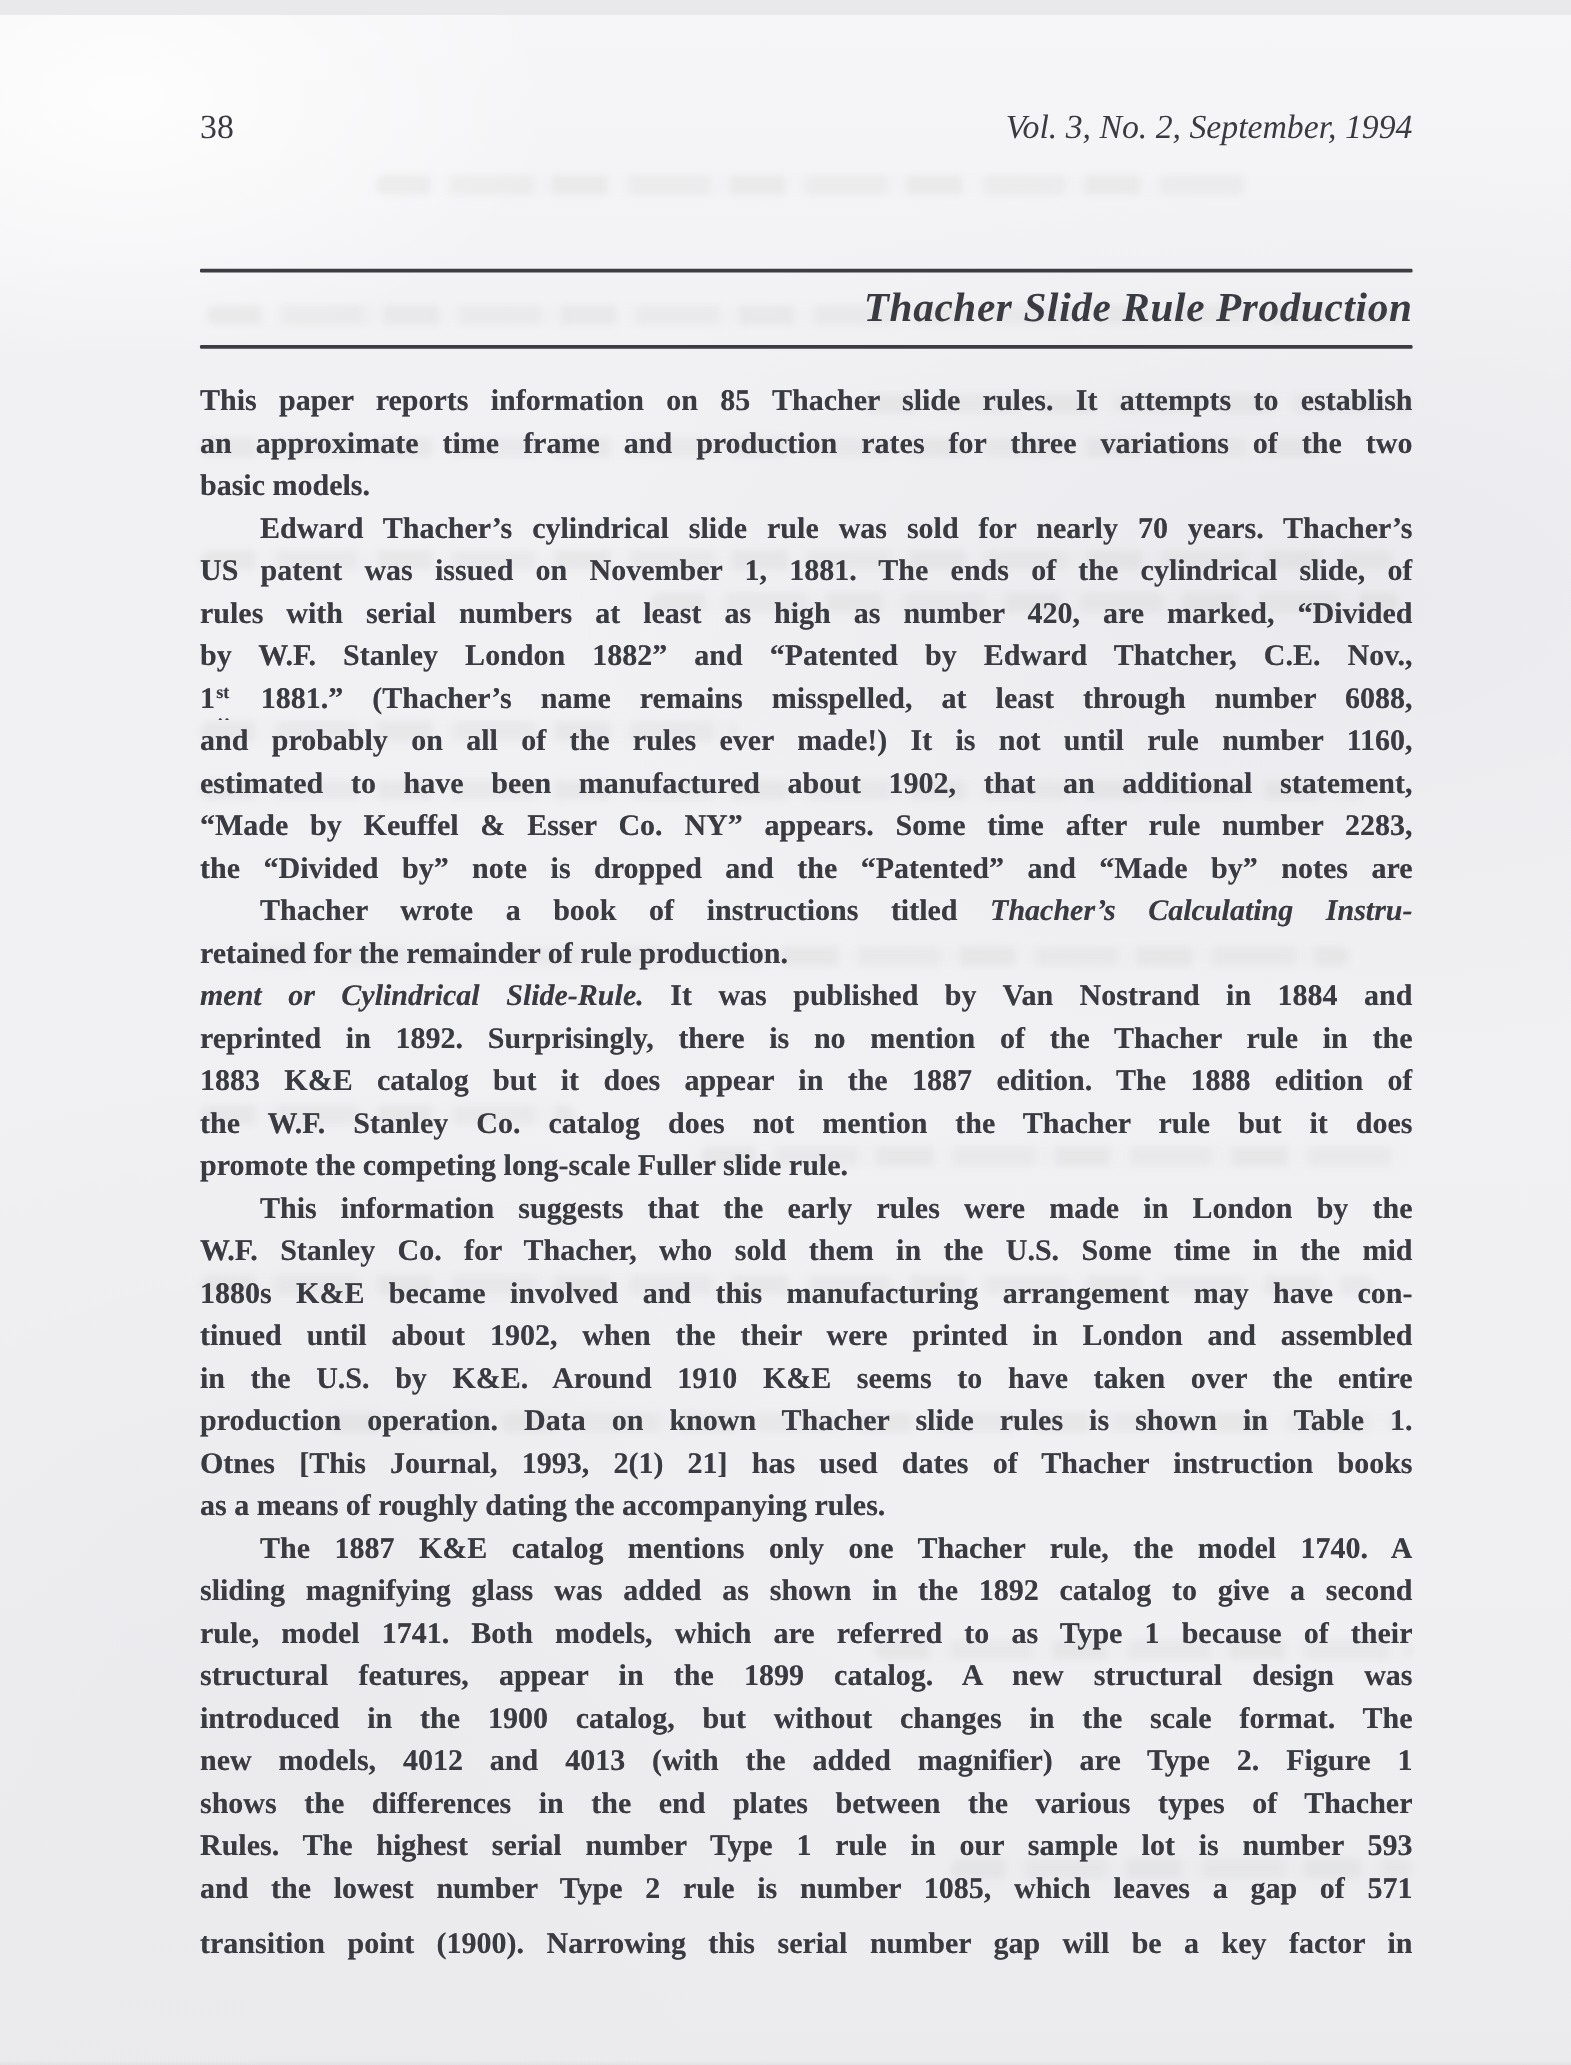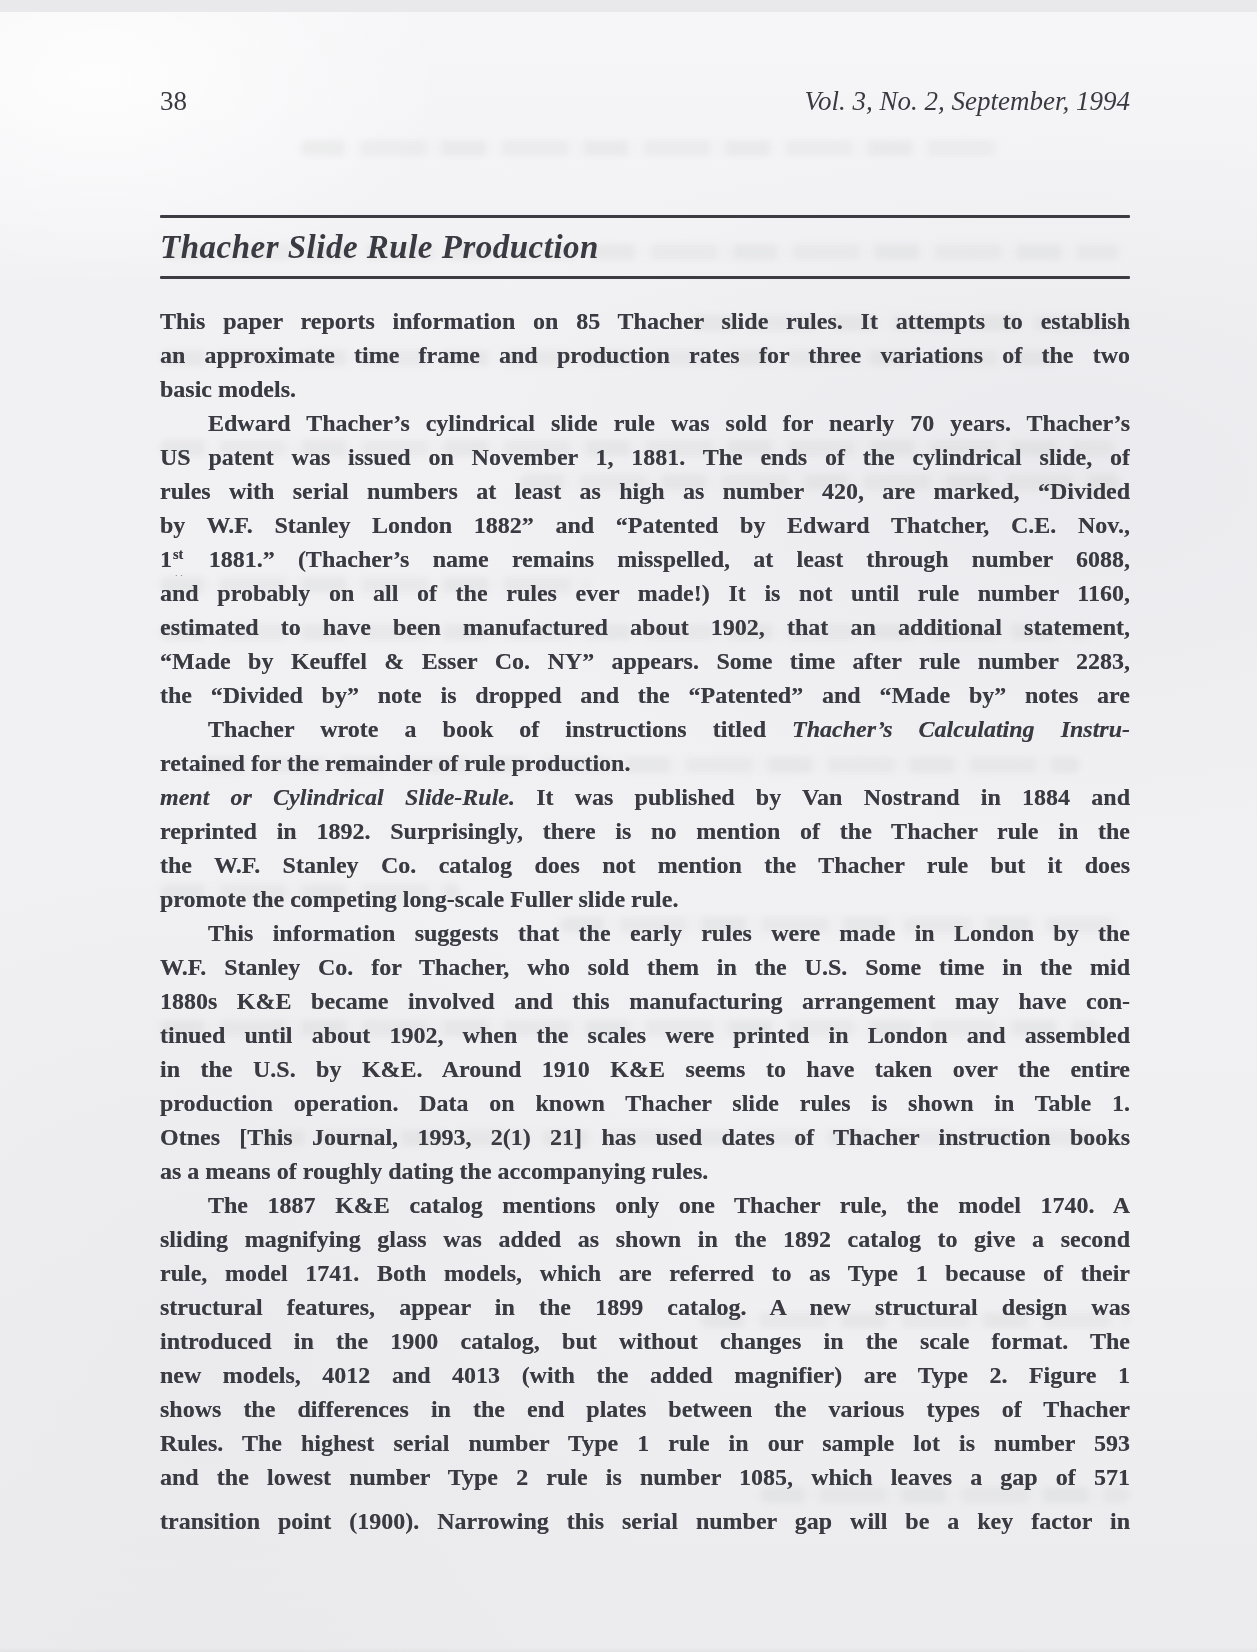--- a/index.html
+++ b/index.html
@@ -32,21 +32,21 @@
   .pagehead{
     position:absolute;left:160px;right:127px;top:74px;
     font-size:27px;line-height:30px;
   }
   .pagenum{float:left;}
   .issue{float:right;font-style:italic;}
   .titleblock{position:absolute;left:160px;width:970px;top:203px;}
   .rule{height:3px;background:#3c3c42;border-radius:1px;}
   h1.title{
     margin:9px 0;font-size:33px;line-height:40px;font-weight:bold;font-style:italic;
-    text-align:left;letter-spacing:.5px;
+    text-align:right;letter-spacing:.5px;
   }
   .body{position:absolute;left:160px;width:970px;top:292px;font-size:24px;}
   .line{
     height:34px;line-height:34px;overflow:hidden;
     text-align:justify;text-align-last:justify;white-space:nowrap;
     text-shadow:0 0 .5px rgba(58,58,66,.55);
     font-weight:bold;
   }
   .line.last{text-align-last:left;}
   .line.ind{text-indent:48px;}
@@ -98,26 +98,27 @@
       <div class="line">by W.F. Stanley London 1882” and “Patented by Edward Thatcher, C.E. Nov.,</div>
       <div class="line">1<span class="ord">st<span class="ordb">..</span></span> 1881.” (Thacher’s name remains misspelled, at least through number 6088,</div>
       <div class="line">and probably on all of the rules ever made!) It is not until rule number 1160,</div>
       <div class="line">estimated to have been manufactured about 1902, that an additional statement,</div>
       <div class="line">“Made by Keuffel &amp; Esser Co. NY” appears. Some time after rule number 2283,</div>
       <div class="line">the “Divided by” note is dropped and the “Patented” and “Made by” notes are</div>
       <div class="line ind">Thacher wrote a book of instructions titled <i>Thacher’s Calculating Instru-</i></div>
       <div class="line last">retained for the remainder of rule production.</div>
       <div class="line"><i>ment or Cylindrical Slide-Rule.</i> It was published by Van Nostrand in 1884 and</div>
       <div class="line">reprinted in 1892. Surprisingly, there is no mention of the Thacher rule in the</div>
+      <div class="line">1883 K&amp;E catalog but it does appear in the 1887 edition. The 1888 edition of</div>
       <div class="line">the W.F. Stanley Co. catalog does not mention the Thacher rule but it does</div>
       <div class="line last">promote the competing long-scale Fuller slide rule.</div>
       <div class="line ind">This information suggests that the early rules were made in London by the</div>
       <div class="line">W.F. Stanley Co. for Thacher, who sold them in the U.S. Some time in the mid</div>
       <div class="line">1880s K&amp;E became involved and this manufacturing arrangement may have con-</div>
-      <div class="line">tinued until about 1902, when the scales were printed in London and assembled</div>
+      <div class="line">tinued until about 1902, when the their were printed in London and assembled</div>
       <div class="line">in the U.S. by K&amp;E. Around 1910 K&amp;E seems to have taken over the entire</div>
       <div class="line">production operation. Data on known Thacher slide rules is shown in Table 1.</div>
       <div class="line">Otnes [This Journal, 1993, 2(1) 21] has used dates of Thacher instruction books</div>
       <div class="line last">as a means of roughly dating the accompanying rules.</div>
       <div class="line ind">The 1887 K&amp;E catalog mentions only one Thacher rule, the model 1740. A</div>
       <div class="line">sliding magnifying glass was added as shown in the 1892 catalog to give a second</div>
       <div class="line">rule, model 1741. Both models, which are referred to as Type 1 because of their</div>
       <div class="line">structural features, appear in the 1899 catalog. A new structural design was</div>
       <div class="line">introduced in the 1900 catalog, but without changes in the scale format. The</div>
       <div class="line">new models, 4012 and 4013 (with the added magnifier) are Type 2. Figure 1</div>

